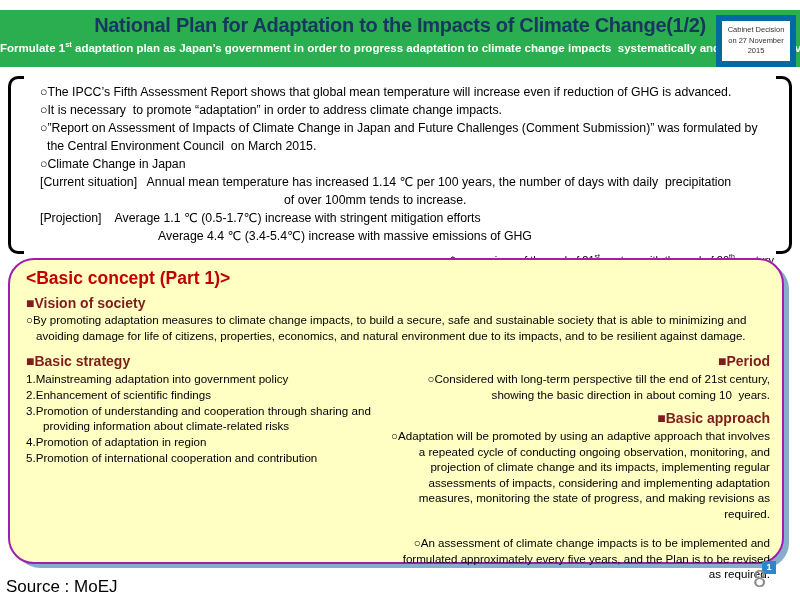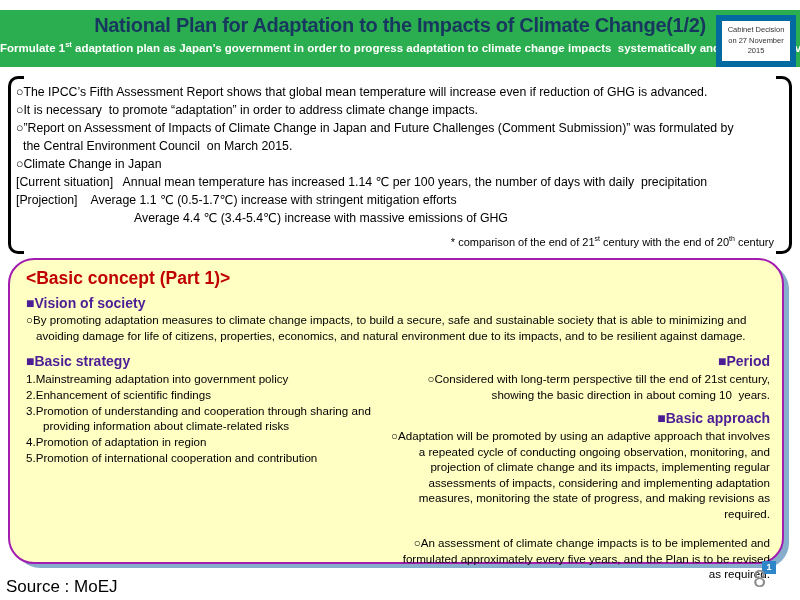--- a/index.html
+++ b/index.html
@@ -12,33 +12,33 @@
   .subtitle { text-align:center; color:#ffffff; font-size:11.5px; font-weight:bold; margin-top:3px; white-space:pre; }
   .subtitle sup { font-size:7.5px; }
   .cabinet { position:absolute; top:5px; right:4px; width:80px; background:#ffffff; border:6px solid #0369a1;
              padding:4px 2px; font-size:7.5px; color:#333; text-align:center; line-height:1.4; }
 
   
   .overview { position:absolute; top:76px; left:8px; width:784px; height:182px; }
   .bracket { position:absolute; top:0; width:16px; height:178px; }
   .bracket-l { left:0; border-left:3px solid #000; border-top:3px solid #000; border-bottom:3px solid #000; border-radius:10px 0 0 10px; }
   .bracket-r { right:0; border-right:3px solid #000; border-top:3px solid #000; border-bottom:3px solid #000; border-radius:0 10px 10px 0; }
-  .ov-lines { position:absolute; left:8px; right:18px; top:7px; color:#000; font-size:12.3px; line-height:18px; }
+  .ov-lines { position:absolute; left:32px; right:18px; top:7px; color:#000; font-size:12.3px; line-height:18px; }
   .ov-line { white-space:pre; }
   .ind-sm  { padding-left:7px; }
   .ind-cur { padding-left:244px; }
   .ind-prj { padding-left:118px; }
   .footnote { text-align:right; font-size:11px; margin-top:3px; color:#000; }
   .footnote sup { font-size:7px; }
 
   
   .concept { position:absolute; top:258px; left:8px; width:776px; height:306px; background:#FFFFC4;
              border:2px solid #a21caf; border-radius:26px; box-shadow:6px 5px 0 -1px #86AECC; }
   .concept-title { color:#C00000; font-size:17.5px; font-weight:bold; padding:8px 0 0 16px; }
-  .sec-h { color:#4c1d95; font-size:14px; font-weight:bold; }
+  .sec-h { color:#7f1d1d; font-size:14px; font-weight:bold; }
   .vision { padding:6px 14px 0 16px; }
   .body-txt { color:#000; font-size:11.6px; line-height:15.5px; margin-top:1px;
               padding-left:10px; text-indent:-10px; white-space:pre-wrap; }
   .cols { display:flex; padding:10px 12px 0 16px; }
   .col-l { width:352px; flex:none; }
   .col-r { flex:1; padding-left:12px;text-align:right; }
   .strategy-item { color:#000; font-size:11.6px; line-height:15.8px; padding-left:17px; text-indent:-17px; white-space:pre-wrap; }
   .col-l .sec-h, .col-r .sec-h { margin-bottom:2px; }
   .col-r .sec-h.second { margin-top:8px; }
   .p2 { margin-top:14px; }
@@ -66,20 +66,21 @@
   <div class="overview">
     <div class="bracket bracket-l"></div>
     <div class="bracket bracket-r"></div>
     <div class="ov-lines">
       <div class="ov-line">○The IPCC’s Fifth Assessment Report shows that global mean temperature will increase even if reduction of GHG is advanced.</div>
       <div class="ov-line">○It is necessary  to promote “adaptation” in order to address climate change impacts.</div>
       <div class="ov-line">○”Report on Assessment of Impacts of Climate Change in Japan and Future Challenges (Comment Submission)” was formulated by</div>
       <div class="ov-line ind-sm">the Central Environment Council  on March 2015.</div>
       <div class="ov-line">○Climate Change in Japan</div>
       <div class="ov-line">[Current situation]   Annual mean temperature has increased 1.14 ℃ per 100 years, the number of days with daily  precipitation</div>
+      <div class="ov-line ind-cur">of over 100mm tends to increase.</div>
       <div class="ov-line">[Projection]    Average 1.1 ℃ (0.5-1.7℃) increase with stringent mitigation efforts</div>
       <div class="ov-line ind-prj">Average 4.4 ℃ (3.4-5.4℃) increase with massive emissions of GHG</div>
       <div class="footnote"><span>* comparison of the end of 21</span><sup>st</sup><span> century with the end of 20</span><sup>th</sup><span> century</span></div>
     </div>
   </div>
 
   <div class="concept">
     <div class="concept-title">&lt;Basic concept (Part 1)&gt;</div>
 
     <div class="vision">

